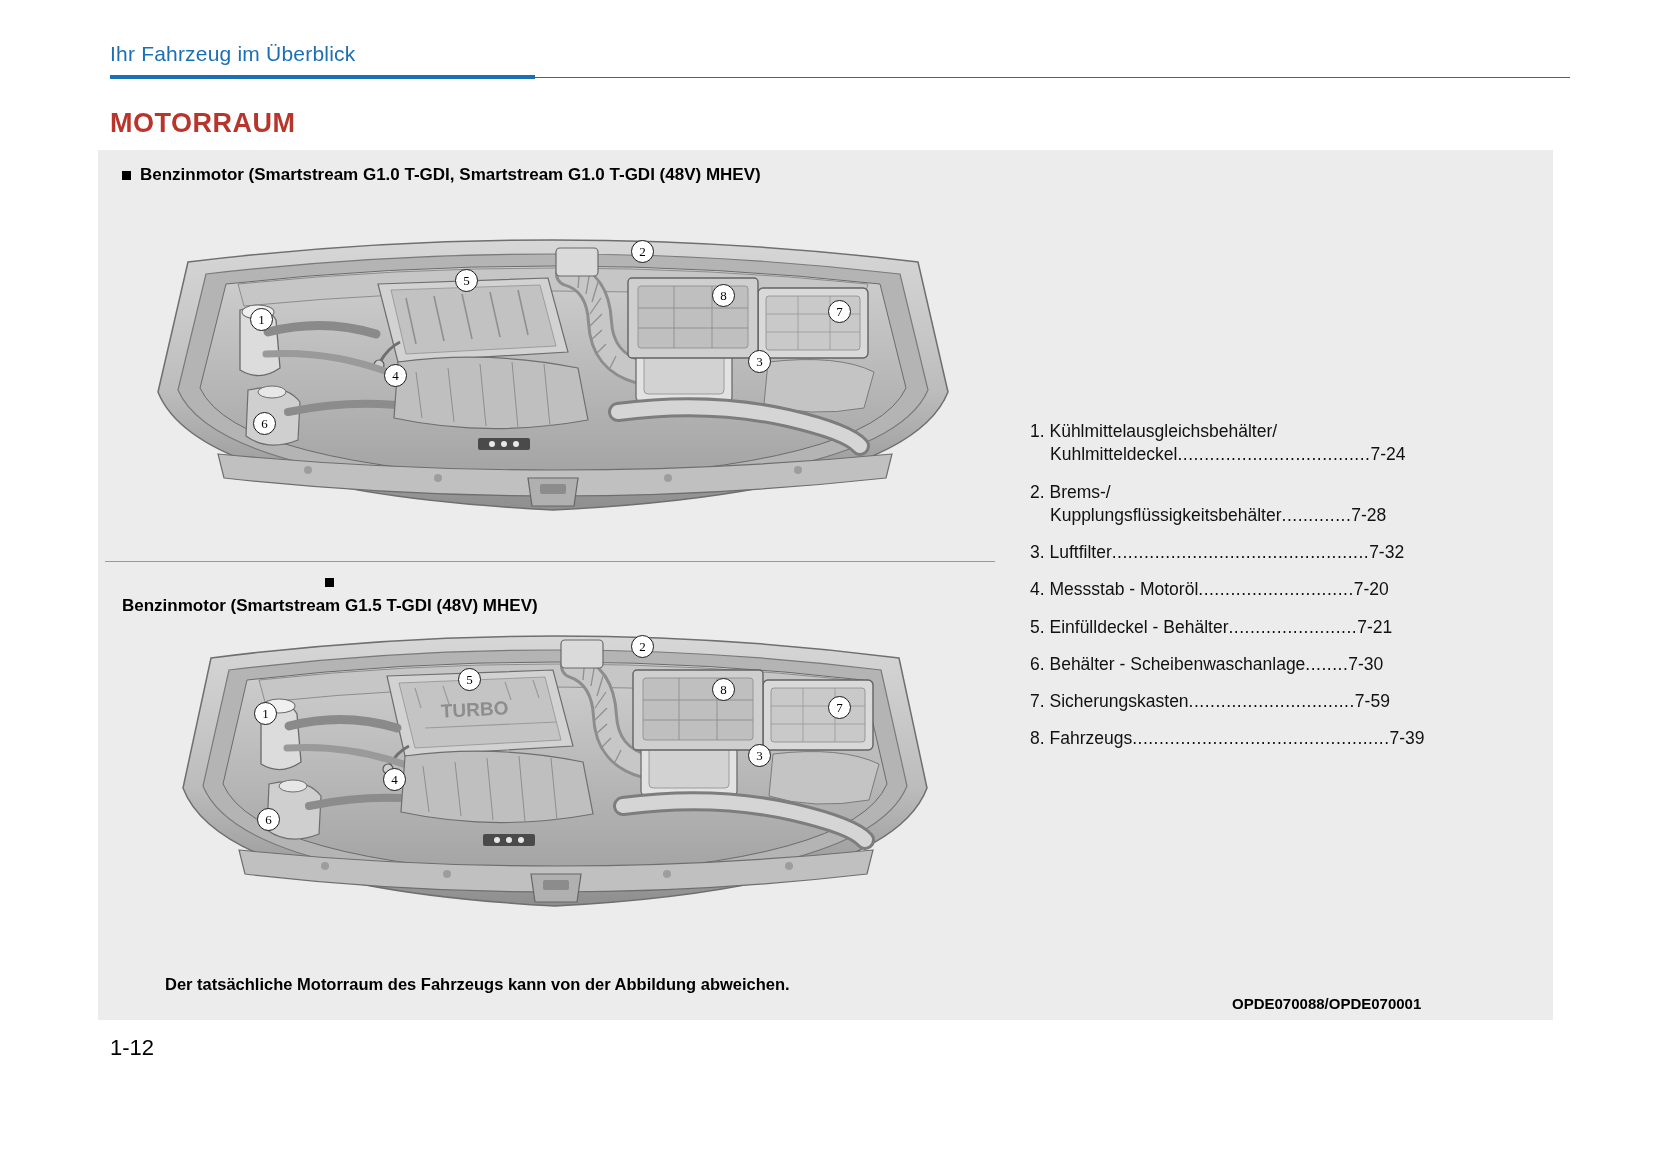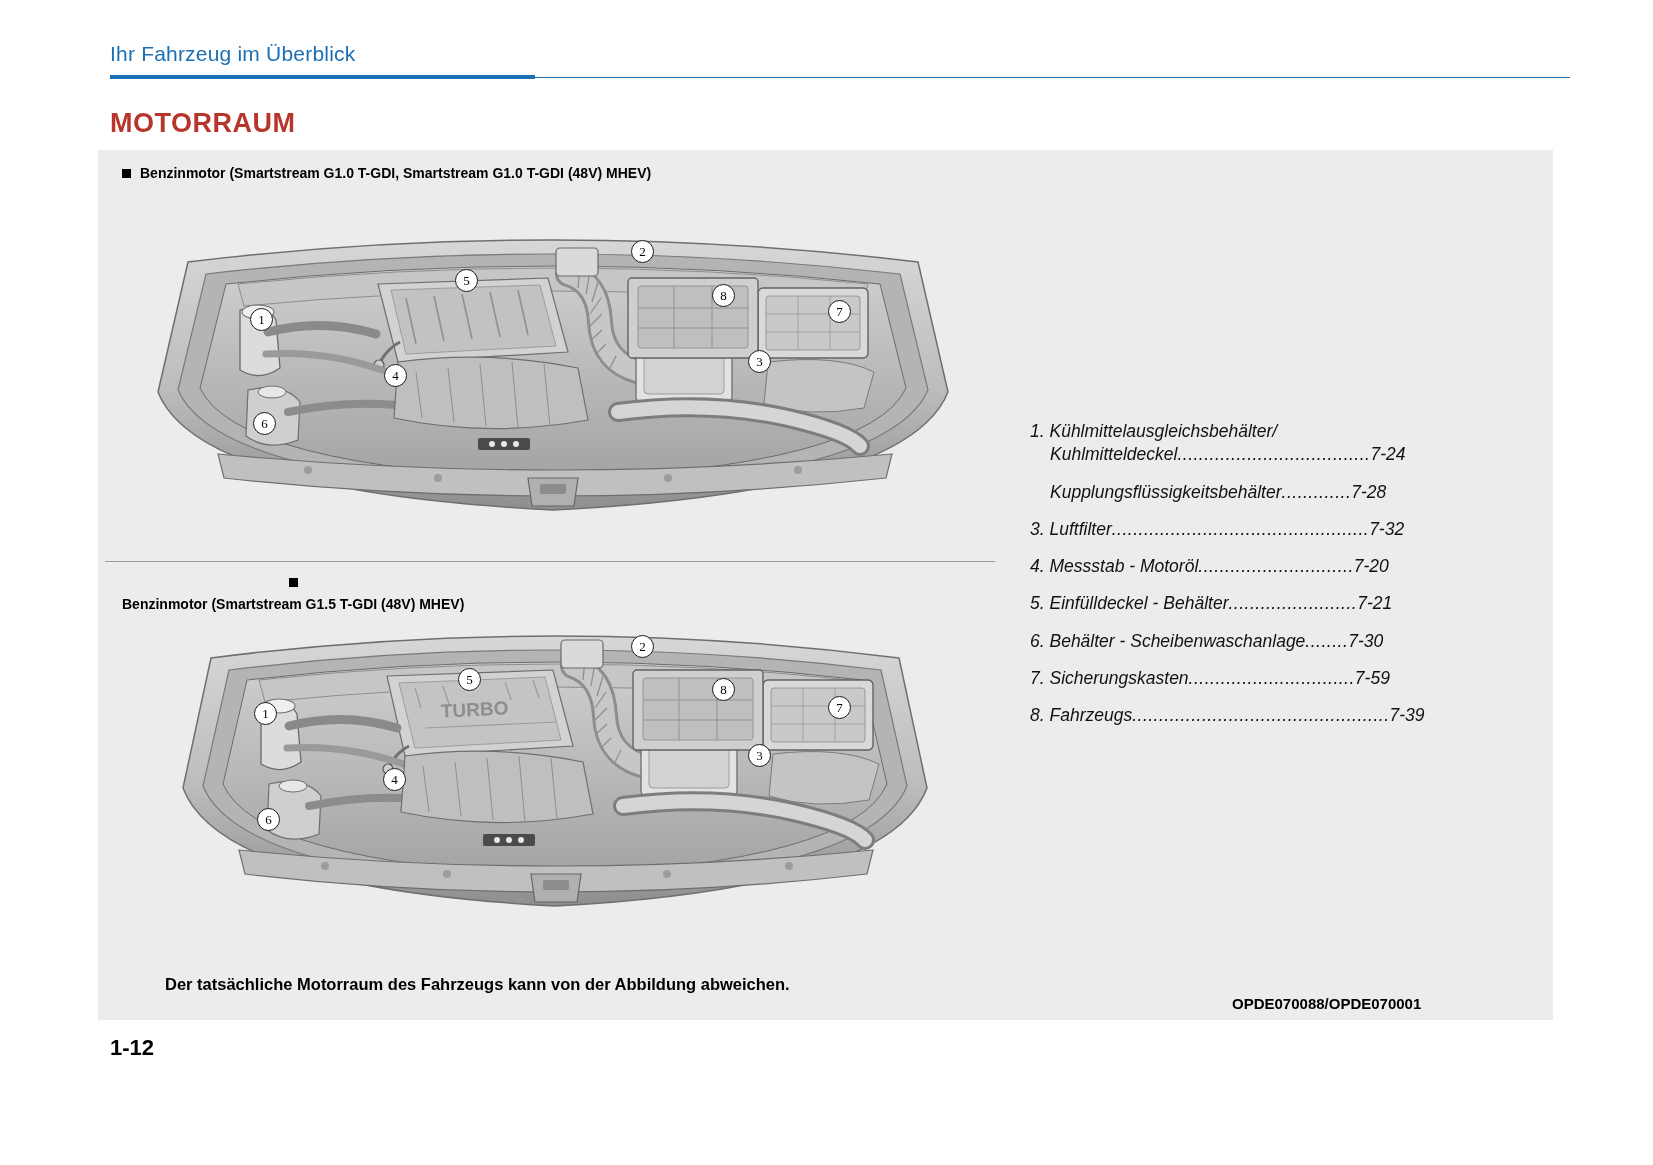--- a/index.html
+++ b/index.html
@@ -60,21 +60,21 @@
   
   .panel {
     position: absolute;
     left: 98px; top: 150px;
     width: 1455px; height: 870px;
     background: #ececec;
   }
 
   .fig-label {
     position: absolute;
-    font-size: 14px;
+    font-size: 17px;
     font-weight: bold;
     color: #000;
     display: flex;
     align-items: center;
     gap: 9px;
   }
   .fig-label .bullet {
     width: 9px; height: 9px;
     background: #000;
     display: inline-block;
@@ -124,21 +124,20 @@
     line-height: 1.33;
   }
   .legend-item {
     display: block;
     margin-bottom: 14px;
     position: relative;
   }
   .legend-line {
     display: block;
     white-space: nowrap;
-    font-style: italic;
   }
   .legend-line.indent { padding-left: 20px; }
   .dots {
     letter-spacing: 0.5px;
   }
 
   
   .footnote {
     position: absolute;
     left: 165px; top: 975px;
@@ -153,21 +152,21 @@
     font-size: 15px;
     font-weight: bold;
     color: #000;
   }
 
   
   .page-number {
     position: absolute;
     left: 110px; top: 1035px;
     font-size: 22px;
-    font-weight: bold;
+    font-weight: normal;
     color: #000;
     font-family: "Liberation Sans", sans-serif;
   }
 </style>
 </head>
 <body>
 
 <div class="page-header">
   <div class="header-title">Ihr Fahrzeug im Überblick</div>
   <div class="header-rule-wrap">
@@ -439,20 +438,24 @@
     <span class="legend-line">
       <span>1.</span>
       <span>Kühlmittelausgleichsbehälter/</span>
     </span>
     <span class="legend-line indent">
       <span>Kuhlmitteldeckel</span><span class="dots">....................................</span><span>7-24</span>
     </span>
   </div>
 
   <div class="legend-item">
+    <span class="legend-line">
+      <span>2.</span>
+      <span>Brems-/</span>
+    </span>
     <span class="legend-line indent">
       <span>Kupplungsflüssigkeitsbehälter</span><span class="dots">.............</span><span>7-28</span>
     </span>
   </div>
 
   <div class="legend-item">
     <span class="legend-line">
       <span>3.</span>
       <span>Luftfilter</span><span class="dots">................................................</span><span>7-32</span>
     </span>

